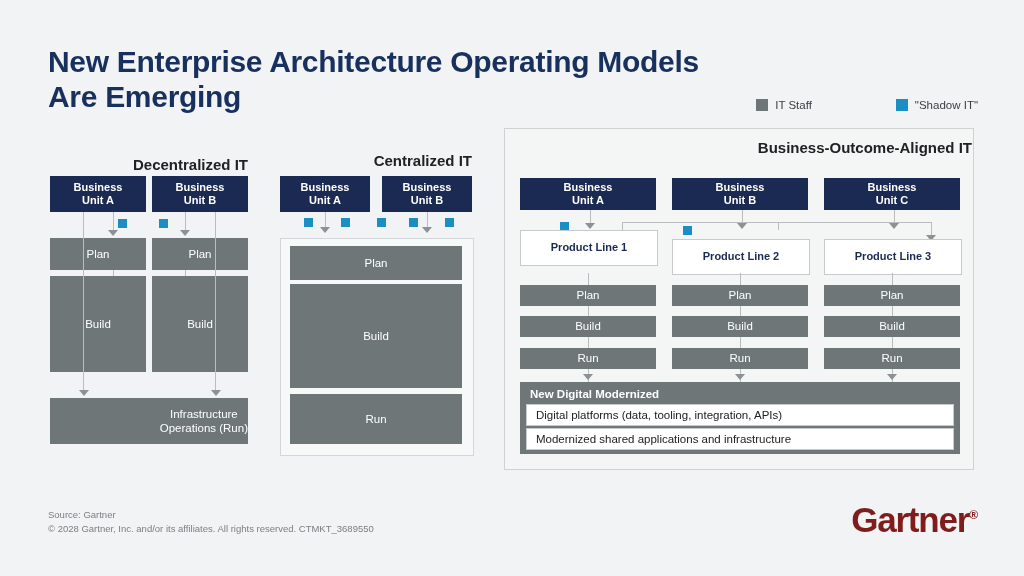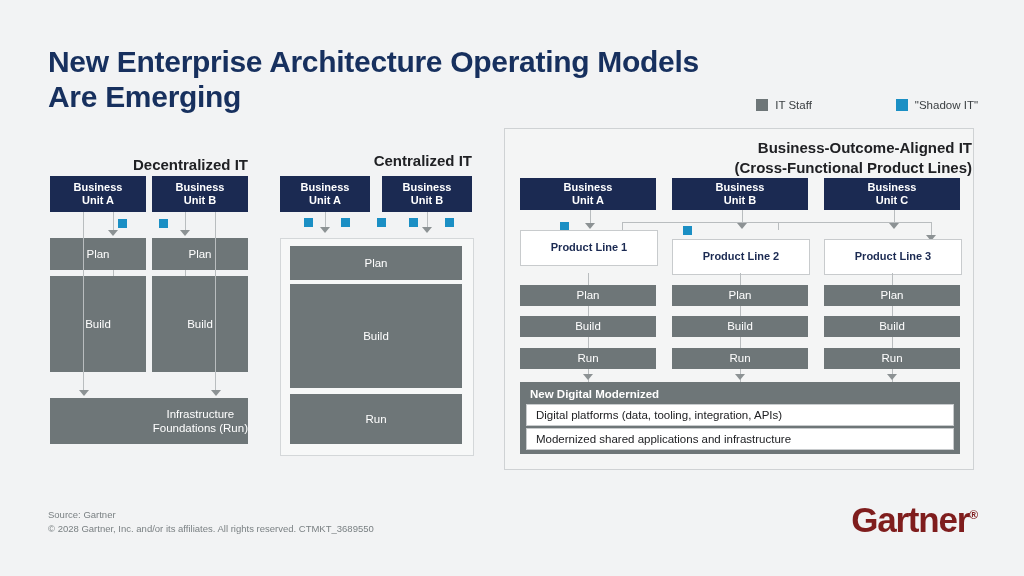--- a/index.html
+++ b/index.html
@@ -137,21 +137,21 @@
   <div class="gbox" style="left:152px;top:276px;width:96px;height:96px;">Build</div>
 
   <div class="vline" style="left:83px;top:238px;height:157px;"></div>
   <div class="vline" style="left:215px;top:238px;height:157px;"></div>
   <div class="arrow" style="left:79px;top:390px;"></div>
   <div class="arrow" style="left:211px;top:390px;"></div>
 
   <div class="gbox" style="left:50px;top:398px;width:198px;height:46px;justify-content:flex-end;">
     <div>
       <span>Infrastructure</span><br>
-      <span>Foundations (Run)</span>
+      <span>Operations (Run)</span>
     </div>
   </div>
 
   <div class="panel-title" style="left:278px;top:152px;width:194px;">Centralized IT</div>
 
   <div class="bu" style="left:280px;top:176px;width:90px;height:36px;">
     <div>
       <span>Business</span>
       <span>Unit A</span>
     </div>
@@ -176,21 +176,20 @@
 
   <div class="frame" style="left:280px;top:238px;width:192px;height:216px;"></div>
   <div class="gbox" style="left:290px;top:246px;width:172px;height:34px;">Plan</div>
   <div class="gbox" style="left:290px;top:284px;width:172px;height:104px;">Build</div>
   <div class="gbox" style="left:290px;top:394px;width:172px;height:50px;">Run</div>
 
   <div class="frame-right" style="left:504px;top:128px;width:468px;height:340px;"></div>
 
   <div class="panel-title" style="left:504px;top:138px;width:468px;line-height:1.35;">
     <span>Business-Outcome-Aligned IT</span><br>
-    <span>(Cross-Functional Product Lines)</span>
   </div>
 
   <div class="bu" style="left:520px;top:178px;width:136px;height:32px;">
     <div>
       <span>Business</span>
       <span>Unit A</span>
     </div>
   </div>
   <div class="bu" style="left:672px;top:178px;width:136px;height:32px;">
     <div>

